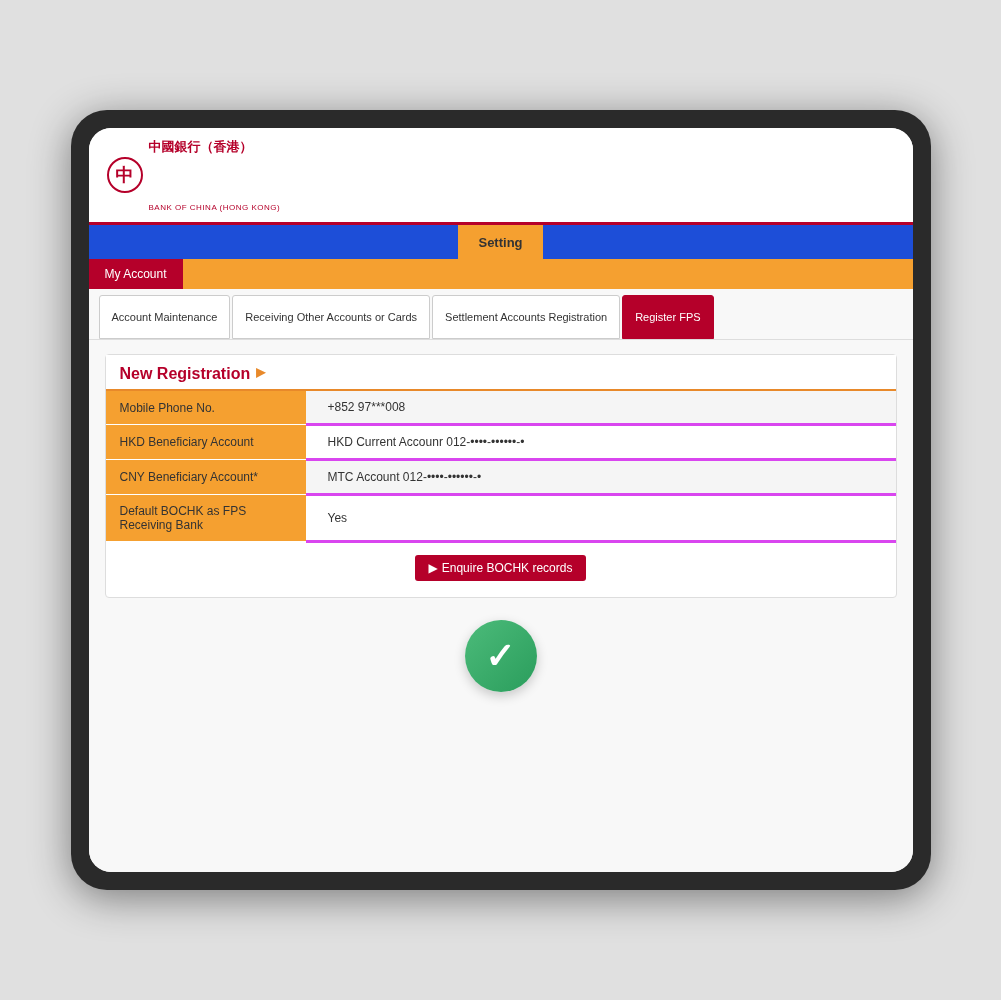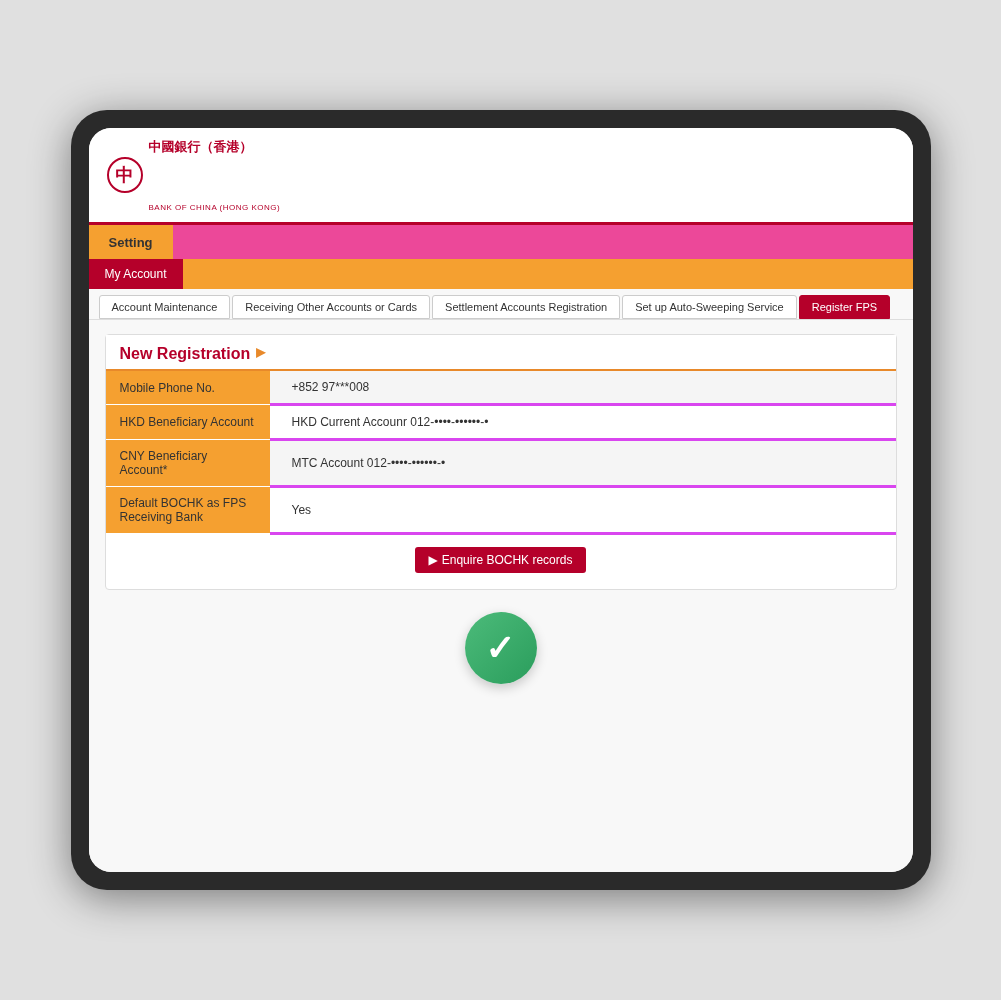--- a/index.html
+++ b/index.html
@@ -73,24 +73,25 @@
 
     .logo-english {
       font-size: 8px;
       color: #b5002a;
       letter-spacing: 0.5px;
       margin-top: 47px;
     }
 
     
     .nav-bar {
-      background: #ec4899;
+      background: #1d4ed8;
       display: flex;
       align-items: center;
       height: 34px;
+      justify-content: center;
     }
 
     .nav-item {
       color: #fff;
       font-size: 13px;
       padding: 0 20px;
       height: 100%;
       display: flex;
       align-items: center;
       cursor: pointer;
@@ -129,21 +130,21 @@
     .tab-bar {
       background: #f8f8f8;
       display: flex;
       border-bottom: 1px solid #ddd;
       padding: 6px 10px 0;
       gap: 2px;
     }
 
     .tab-item {
       font-size: 11px;
-      padding: 5px 12px;
+      padding: 15px 12px;
       cursor: pointer;
       border: 1px solid #ccc;
       background: #fff;
       color: #333;
       border-radius: 3px 3px 0 0;
       white-space: nowrap;
     }
 
     .tab-item.active {
       background: #b5002a;
@@ -202,21 +203,21 @@
     }
     .info-table tr:nth-child(even) .label-cell {
       background: #f5a030;
     }
 
     .label-cell {
       background: #f5a030;
       color: #333;
       font-size: 12px;
       padding: 9px 14px;
-      width: 164px;
+      width: 200px;
       vertical-align: middle;
       border-bottom: 1px solid #fff;
     }
 
     .value-cell {
       background: #f5f5f5;
       color: #333;
       font-size: 12px;
       padding: 9px 22px;
       border-bottom: 3px solid #d946ef;
@@ -314,23 +315,20 @@
 
     <div class="tab-bar">
       <div class="tab-item">
         <span>Account Maintenance</span>
       </div>
       <div class="tab-item">
         <span>Receiving Other Accounts or Cards</span>
       </div>
       <div class="tab-item">
         <span>Settlement Accounts Registration</span>
-      </div>
-      <div class="tab-item">
-        <span>Set up Auto-Sweeping Service</span>
       </div>
       <div class="tab-item active">
         <span>Register FPS</span>
       </div>
     </div>
 
     <div class="main-content">
       <div class="registration-box">
 
         <div class="registration-title">

